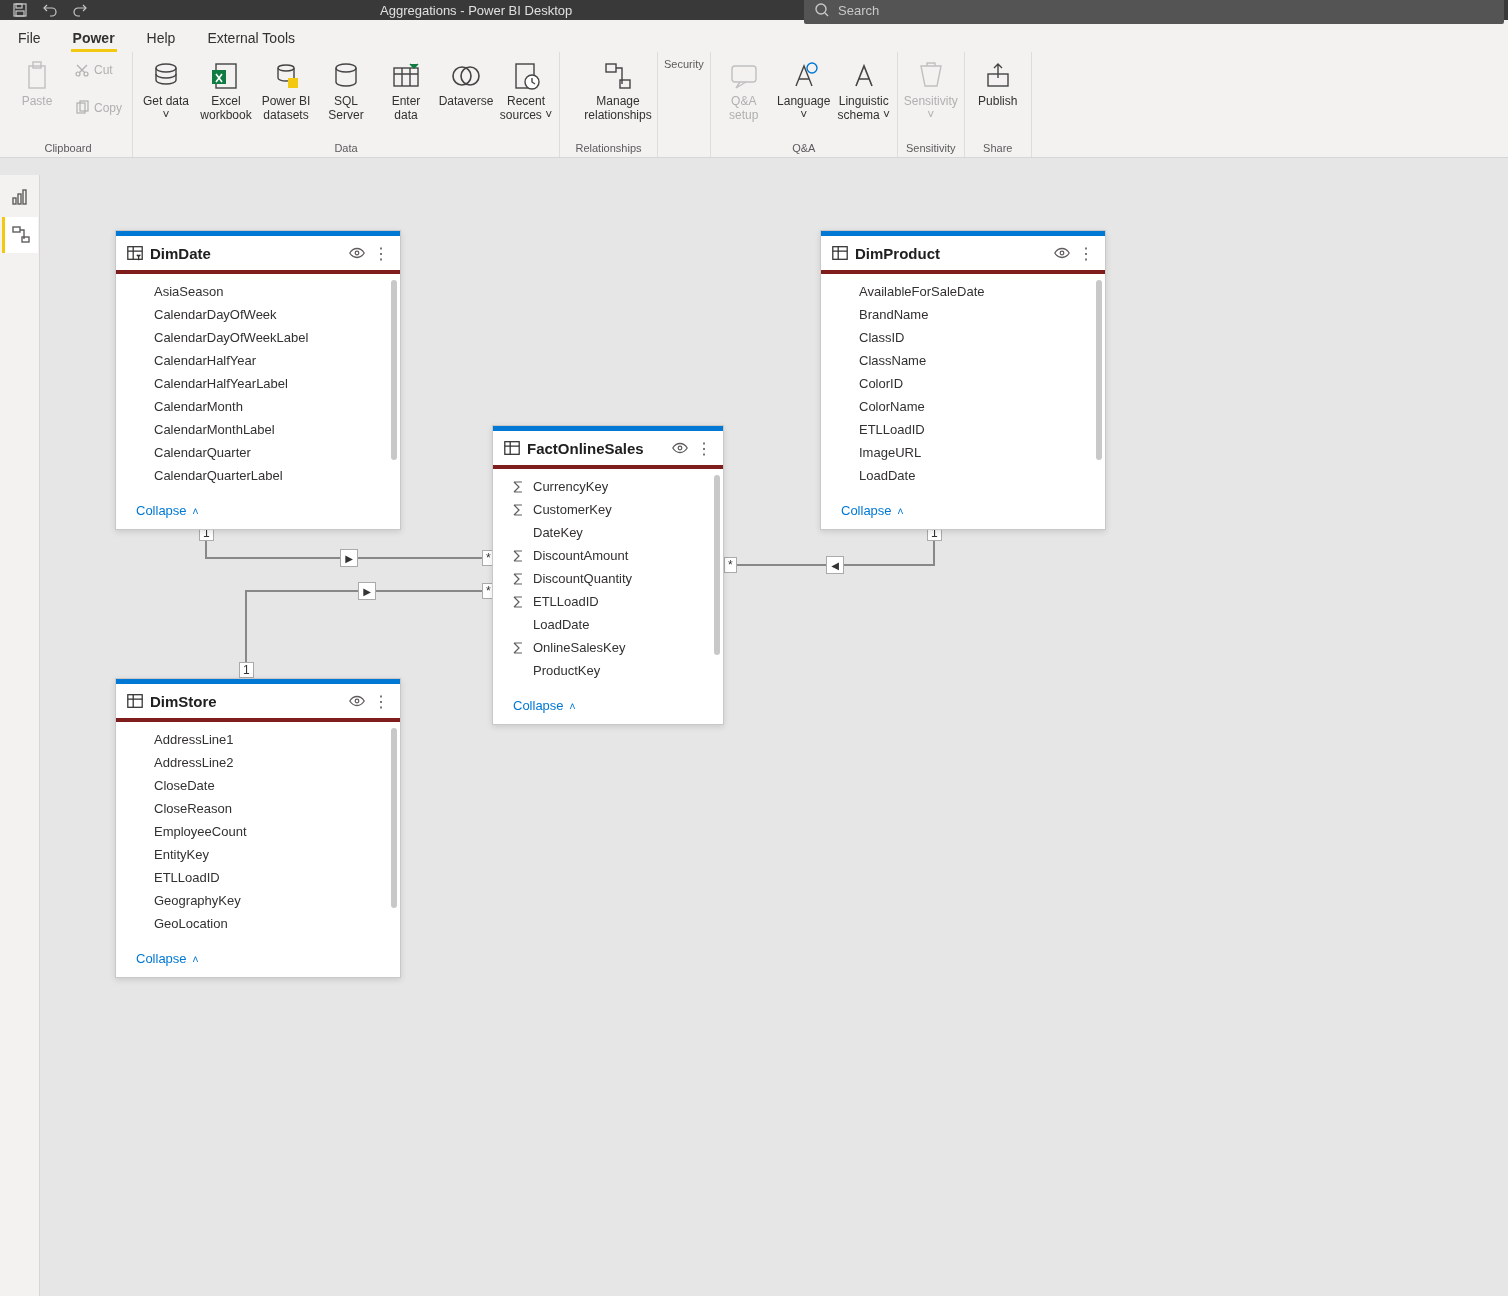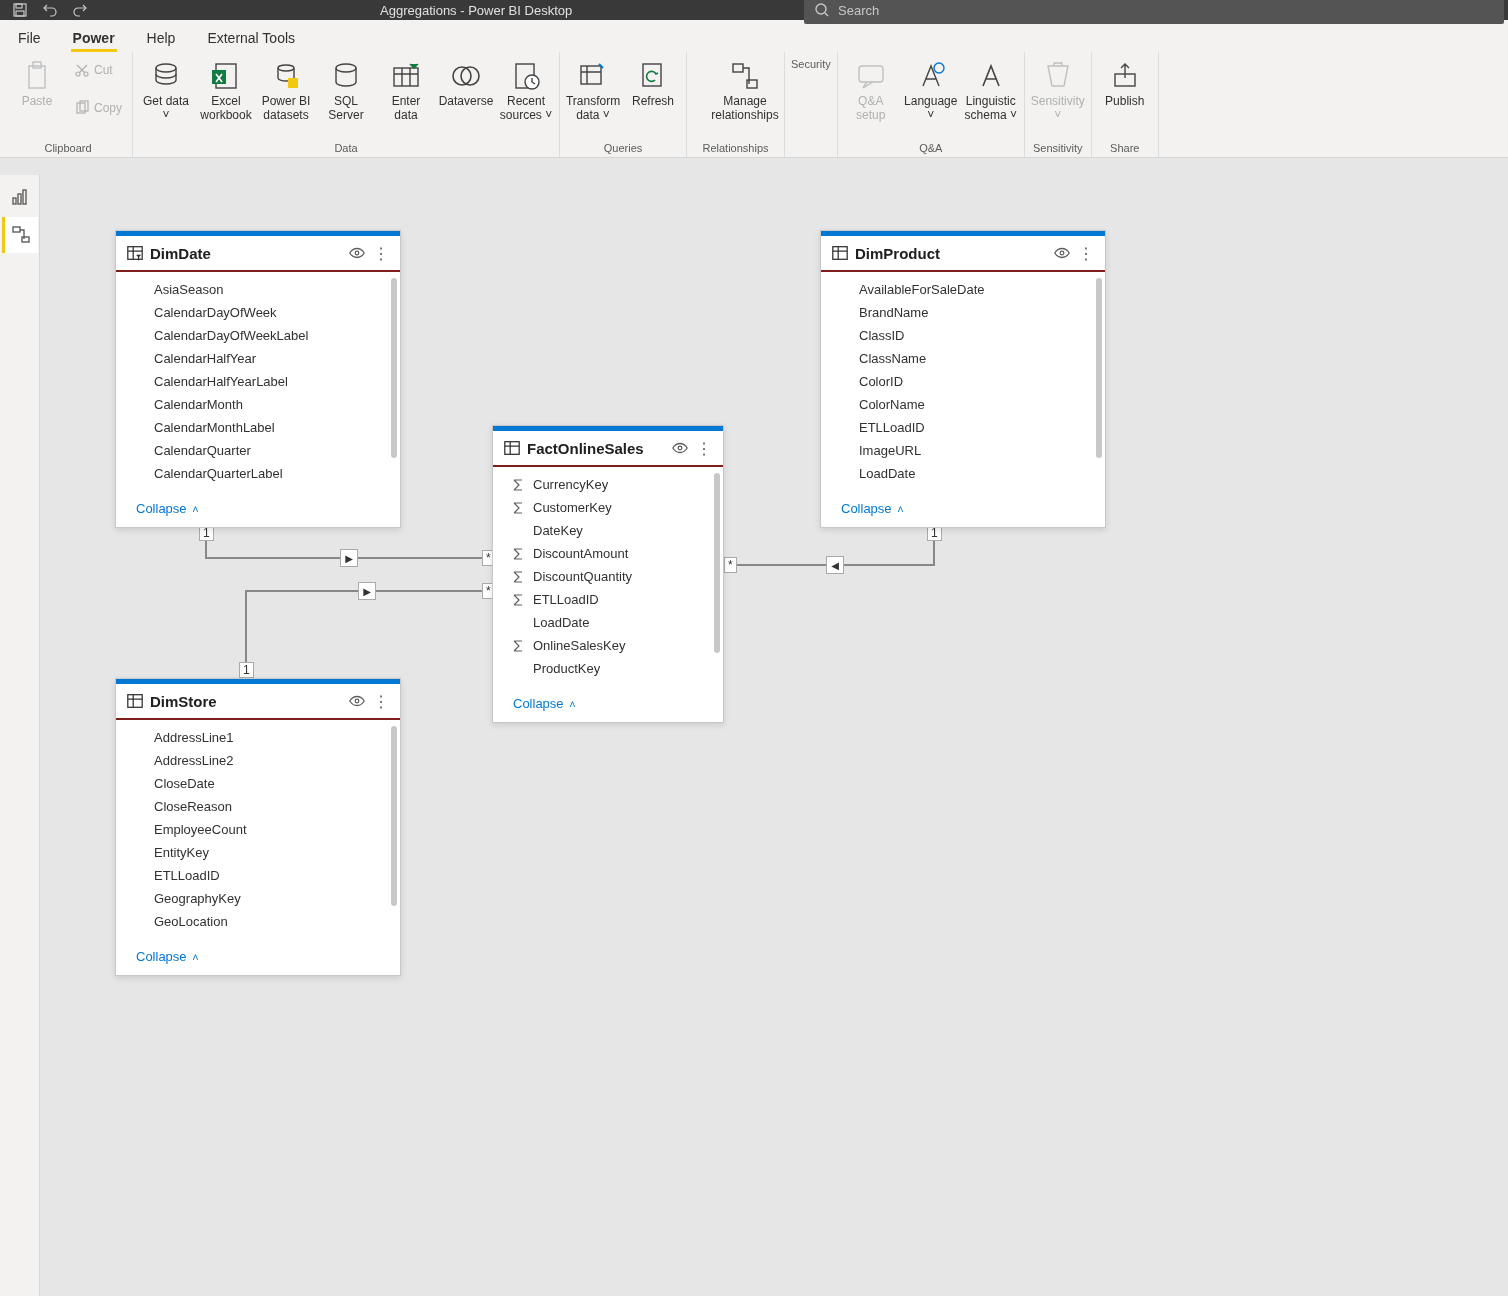--- a/index.html
+++ b/index.html
@@ -38,21 +38,21 @@
 .leftnav { position:absolute; left:0; top:175px; width:40px; background:#f3f2f1; height: calc(1296px - 175px); border-right:1px solid #d6d6d6; display:flex; flex-direction:column; align-items:center; padding-top:4px; gap:2px; }
 .leftnav .nbtn { width:36px; height:36px; display:flex; align-items:center; justify-content:center; color:#605e5c; }
 .leftnav .nbtn.active { background:#fff; border-left:3px solid #f2c811; }
 
 
 .canvas { position:absolute; left:40px; top:175px; right:0; bottom:0; background:#e6e6e6; }
 
 
 .card { position:absolute; background:#fff; border:1px solid #c8c8c8; box-shadow:0 2px 6px rgba(0,0,0,.12); width:286px; }
 .card .bar { height:5px; background:#0078d4; }
-.card .head { display:flex; align-items:center; padding:8px 10px; border-bottom:2px solid #7f1d1d; gap:6px; }
+.card .head { display:flex; align-items:center; padding:8px 10px; border-bottom:4px solid #7f1d1d; gap:6px; }
 .card .head .ticon { width:18px; height:18px; color:#323130; }
 .card .head .tname { font-weight:600; font-size:15px; color:#202020; flex:1; }
 .card .head .hicon { width:18px; height:18px; color:#605e5c; display:flex; align-items:center; justify-content:center; }
 .card .body { position:relative; max-height:250px; overflow:hidden; padding:6px 0; }
 .card .body .scrollbar { position:absolute; right:3px; top:6px; width:6px; height:180px; background:#c8c8c8; border-radius:3px; }
 .card .row { display:flex; align-items:center; padding:4px 14px 4px 18px; font-size:13px; color:#323130; gap:8px; }
 .card .row .ficon { width:14px; height:14px; display:flex; align-items:center; justify-content:center; color:#605e5c; flex-shrink:0; }
 .card .row.plain { padding-left: 38px; }
 .card .foot { padding:8px 12px 10px 20px; }
 .card .foot a { color:#0078d4; font-size:13px; text-decoration:none; }
@@ -211,44 +211,20 @@
               <circle cx="22" cy="22" r="7" fill="#fff"></circle>
               <path d="M22 18v4l3 2"></path>
             </svg>
           </div>
           <span><span>Recent sources</span> ˅</span>
         </div>
     </div>
     <div class="label">Data</div>
   </div>
 
-  <div class="group">
-    <div class="controls">
-      <div class="rbtn">
-          <div class="ic">
-            <svg viewBox="0 0 32 32" fill="none" stroke="#444" stroke-width="1.4">
-              <rect x="4" y="6" width="20" height="18"></rect>
-              <path d="M4 12h20M10 6v18"></path>
-              <path d="M22 4l4 4" stroke="#0078d4" stroke-width="2"></path>
-            </svg>
-          </div>
-          <span><span>Transform data</span> ˅</span>
-        </div>
-      <div class="rbtn">
-          <div class="ic">
-            <svg viewBox="0 0 32 32" fill="none" stroke="#444" stroke-width="1.4">
-              <rect x="6" y="4" width="18" height="22"></rect>
-              <path d="M18 20a5 5 0 1 1 1-6l2-1" stroke="#107c41" stroke-width="1.6"></path>
-            </svg>
-          </div>
-          <span>Refresh</span>
-        </div>
-    </div>
-    <div class="label">Queries</div>
-  </div>
 
   <div class="group">
     <div class="controls">
       <div class="rbtn wide">
           <div class="ic">
             <svg viewBox="0 0 32 32" fill="none" stroke="#444" stroke-width="1.4">
               <rect x="4" y="4" width="10" height="8"></rect>
               <rect x="18" y="20" width="10" height="8"></rect>
               <path d="M14 8h6v16"></path>
             </svg>

